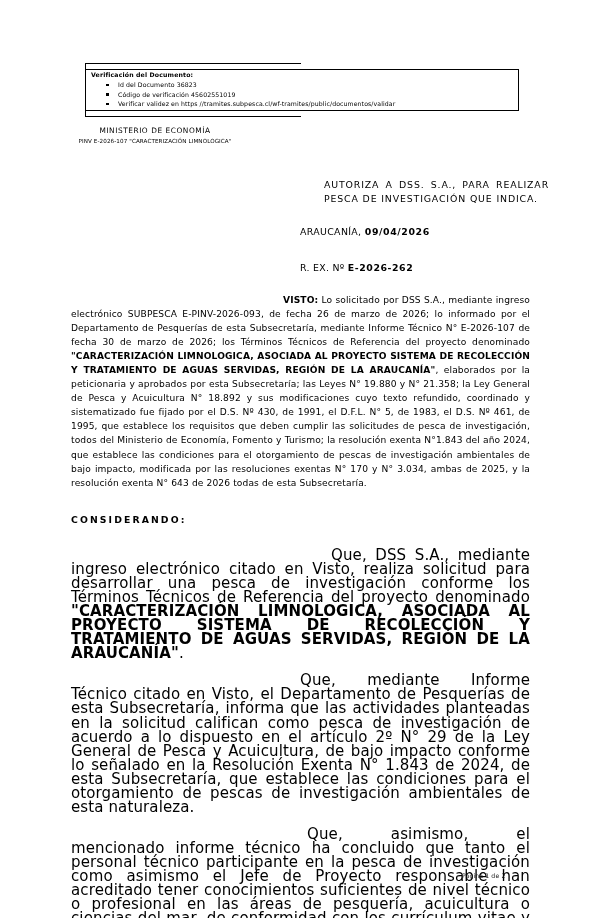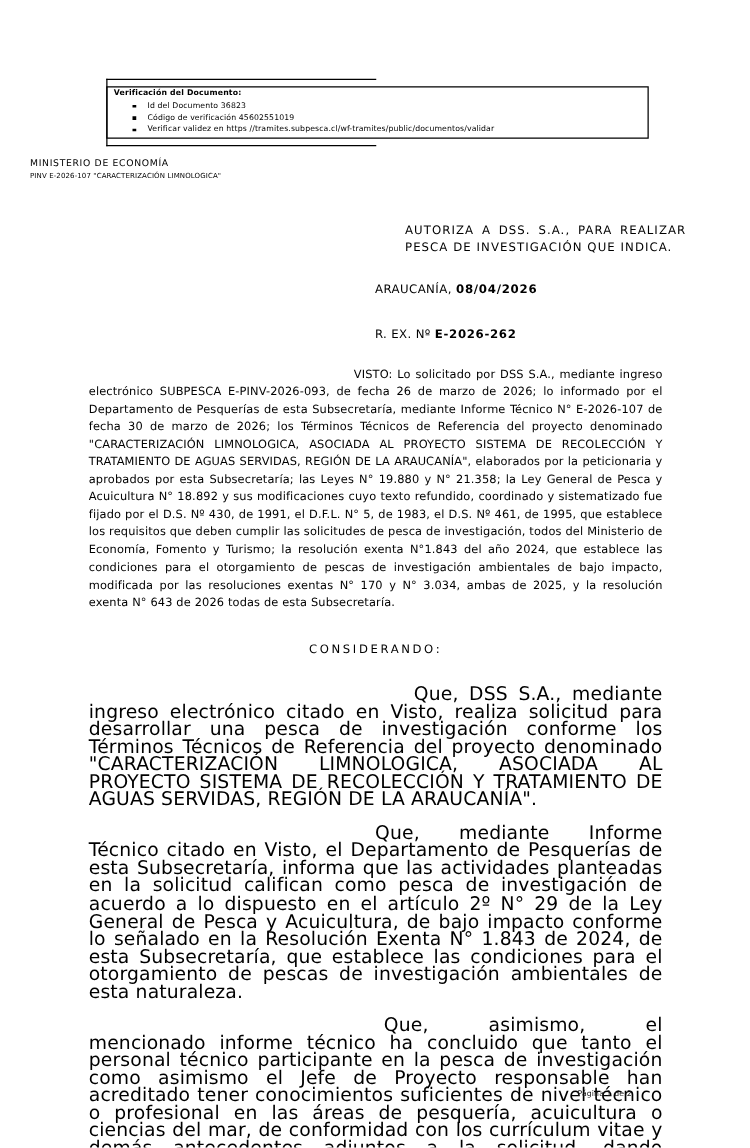--- a/index.html
+++ b/index.html
@@ -68,23 +68,24 @@
     left: 2px;
     top: 3.6px;
     width: 2.6px;
     height: 2.6px;
     background: #000;
   }
 
   
   .ministry {
     position: absolute;
-    left: 24px;
+    left: 40px;
     top: 126px;
     width: 230px;
+    text-align: center;
   }
   .ministry .line1,
   .ministry .line2 {
     font-size: 7.4px;
     letter-spacing: 0.55px;
     line-height: 10.2px;
     white-space: nowrap;
   }
   .ministry .line3 {
     font-size: 8.1px;
@@ -148,30 +149,29 @@
     line-height: 14.05px;
     text-align: justify;
     letter-spacing: 0.12px;
   }
   .body-text p { margin: 0 0 13px 0; }
   .body-text p:last-child { margin-bottom: 0; }
   .lead-indent { display: inline-block; width: 212px; }
   .lead-indent-2 { display: inline-block; width: 260px; }
   .lead-indent-3 { display: inline-block; width: 229px; }
   .lead-indent-4 { display: inline-block; width: 236px; }
-  b { font-weight: normal; }
+  b { font-weight: bold; }
 
   .considerando {
     position: absolute;
     left: 71px;
     top: 514px;
     width: 459px;
-    text-align: center;
     font-size: 9.3px;
-    font-weight: normal;
+    font-weight: bold;
     letter-spacing: 2.1px;
   }
 
   .body-text-2 {
     position: absolute;
     left: 71px;
     top: 548px;
     width: 459px;
     font-size: 15px;
     line-height: 14.05px;
@@ -205,21 +205,21 @@
 </ul>
 
 <div class="ministry">
   <div class="line1">MINISTERIO DE ECONOMÍA</div>
   <div class="line4">PINV E-2026-107 "CARACTERIZACIÓN  LIMNOLOGICA"</div>
 </div>
 
 <div class="doc-title">AUTORIZA A DSS. S.A., PARA REALIZAR PESCA DE INVESTIGACIÓN QUE INDICA.</div>
 
 <div class="place-date">
-  <span>ARAUCANÍA, </span><b>08/04/2026</b>
+  <span>ARAUCANÍA, </span><b>09/04/2026</b>
 </div>
 
 <div class="res-num">
   <span>R. EX. Nº </span><b>E-2026-262</b>
 </div>
 
 <div class="body-text">
   <p><span class="lead-indent"></span><b>VISTO:</b><span> Lo solicitado por DSS S.A., mediante ingreso electrónico SUBPESCA E-PINV-2026-093, de fecha 26 de marzo de 2026; lo informado por el Departamento de Pesquerías de esta Subsecretaría, mediante Informe Técnico N° E-2026-107 de fecha 30 de marzo de 2026; los Términos Técnicos de Referencia del proyecto denominado </span><b>"CARACTERIZACIÓN LIMNOLOGICA, ASOCIADA AL PROYECTO SISTEMA DE RECOLECCIÓN Y TRATAMIENTO DE AGUAS SERVIDAS, REGIÓN DE LA ARAUCANÍA"</b><span>, elaborados por la peticionaria y aprobados por esta Subsecretaría; las Leyes N° 19.880 y N° 21.358; la Ley General de Pesca y Acuicultura N° 18.892 y sus modificaciones cuyo texto refundido, coordinado y sistematizado fue fijado por el D.S. Nº 430, de 1991, el D.F.L. N° 5, de 1983, el D.S. Nº 461, de 1995, que establece los requisitos que deben cumplir las solicitudes de pesca de investigación, todos del Ministerio de Economía, Fomento y Turismo; la resolución exenta N°1.843 del año 2024, que establece las condiciones para el otorgamiento de pescas de investigación ambientales de bajo impacto, modificada por las resoluciones exentas N° 170 y N° 3.034, ambas de 2025, y la resolución exenta N° 643 de 2026 todas de esta Subsecretaría.</span></p>
 </div>
 

